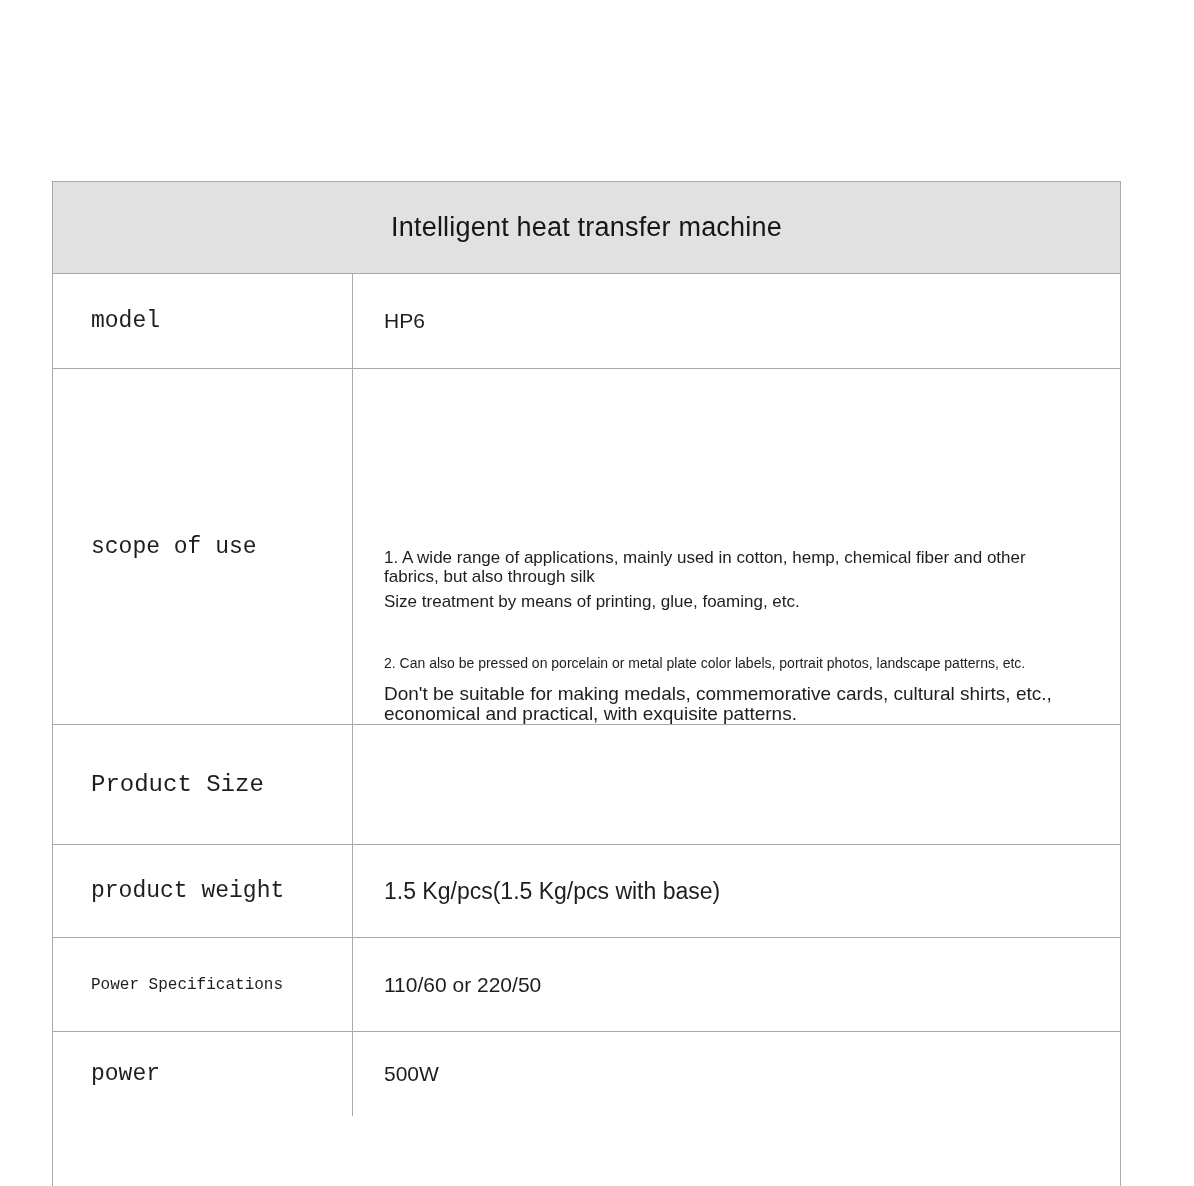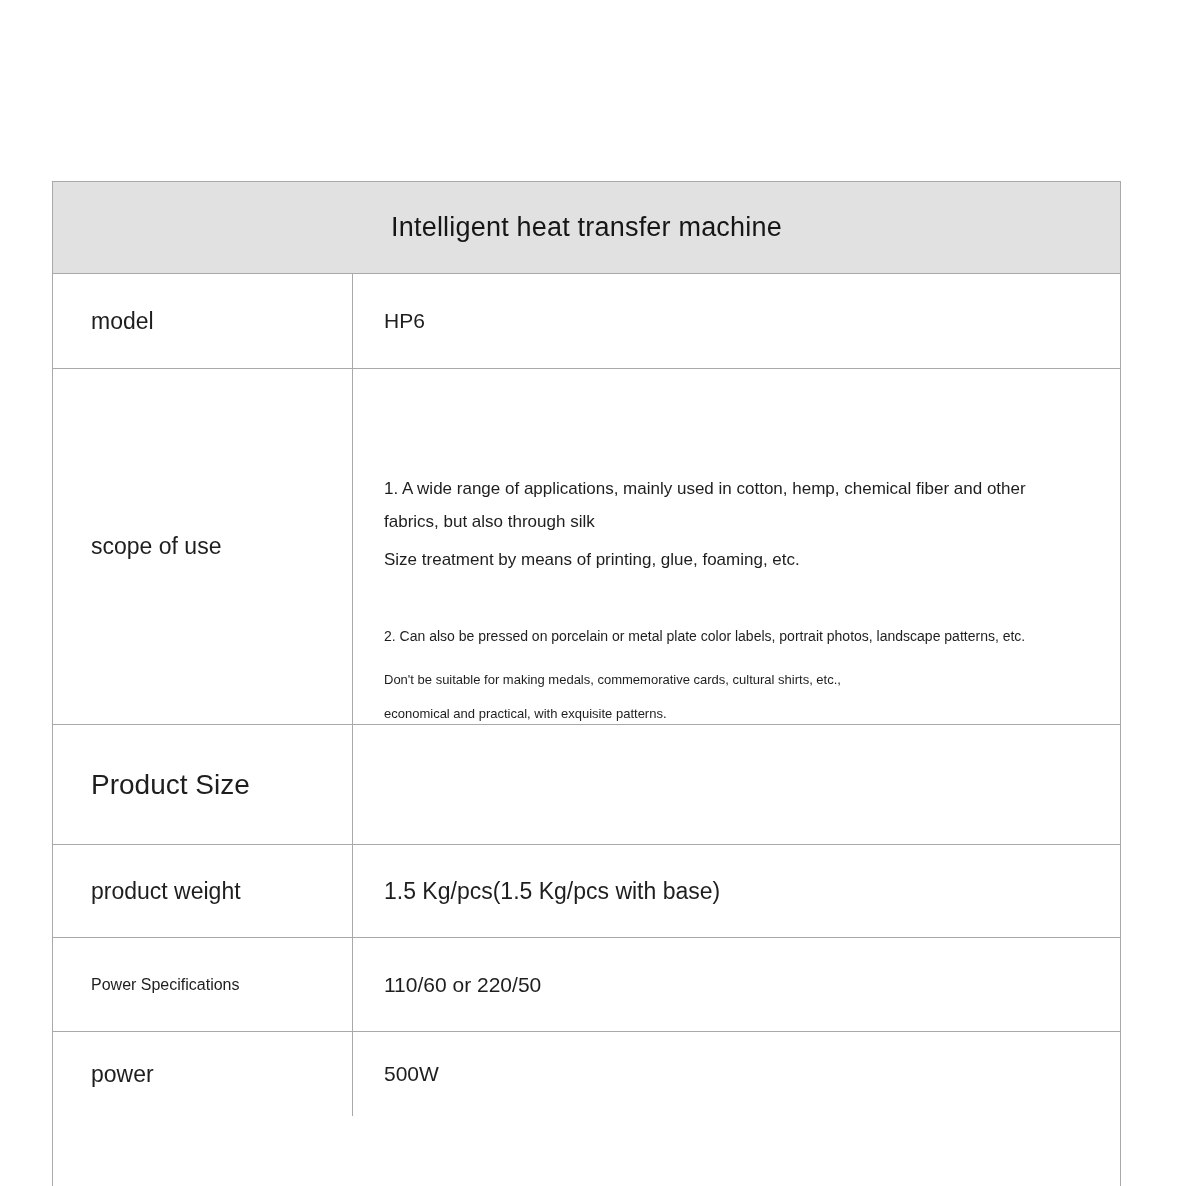--- a/index.html
+++ b/index.html
@@ -36,53 +36,54 @@
     border-top:1px solid var(--border);
   }
   .cell{min-width:0;}
   .label-cell{
     width:300px;
     flex:0 0 300px;
     border-right:1px solid var(--border);
     display:flex;align-items:center;
     padding-left:38px;
     font-size:23px;
+    font-family:Liberation Mono, monospace;
   }
   .value-cell{
     flex:1 1 auto;
     display:flex;flex-direction:column;justify-content:center;
     padding-left:31px;
     font-size:21px;
   }
   .r-model{height:95px;}
   .r-scope{height:356px;}
   .r-size{height:120px;}
   .r-weight{height:93px;}
   .r-pspec{height:94px;}
   .r-power{height:85px;}
 
-  .r-size .label-cell{font-size:28px;}
+  .r-size .label-cell{font-size:24px;}
   .r-pspec .label-cell{font-size:16px;}
 
   .r-scope .value-cell{
-    justify-content:space-between;
+    justify-content:flex-end;
     padding-top:110px;
     font-size:17px;
     line-height:19.5px;
   }
   .scope-line{white-space:nowrap;}
   .scope-heat{margin-top:5px;}
   .scope-small{
     margin-top:44px;
     font-size:14px;
     line-height:16px;
   }
   .scope-dont{
     margin-top:13px;
-    font-size:13px;
+    font-size:19px;
     line-height:20px;
   }
   .r-size .value-cell{
     font-size:18px;
     line-height:21px;
   }
   .r-weight .value-cell{font-size:23px;}
   .r-pspec .value-cell{font-size:21px;}
   .r-power .value-cell{font-size:21px;}
   .size-line{white-space:nowrap;}

